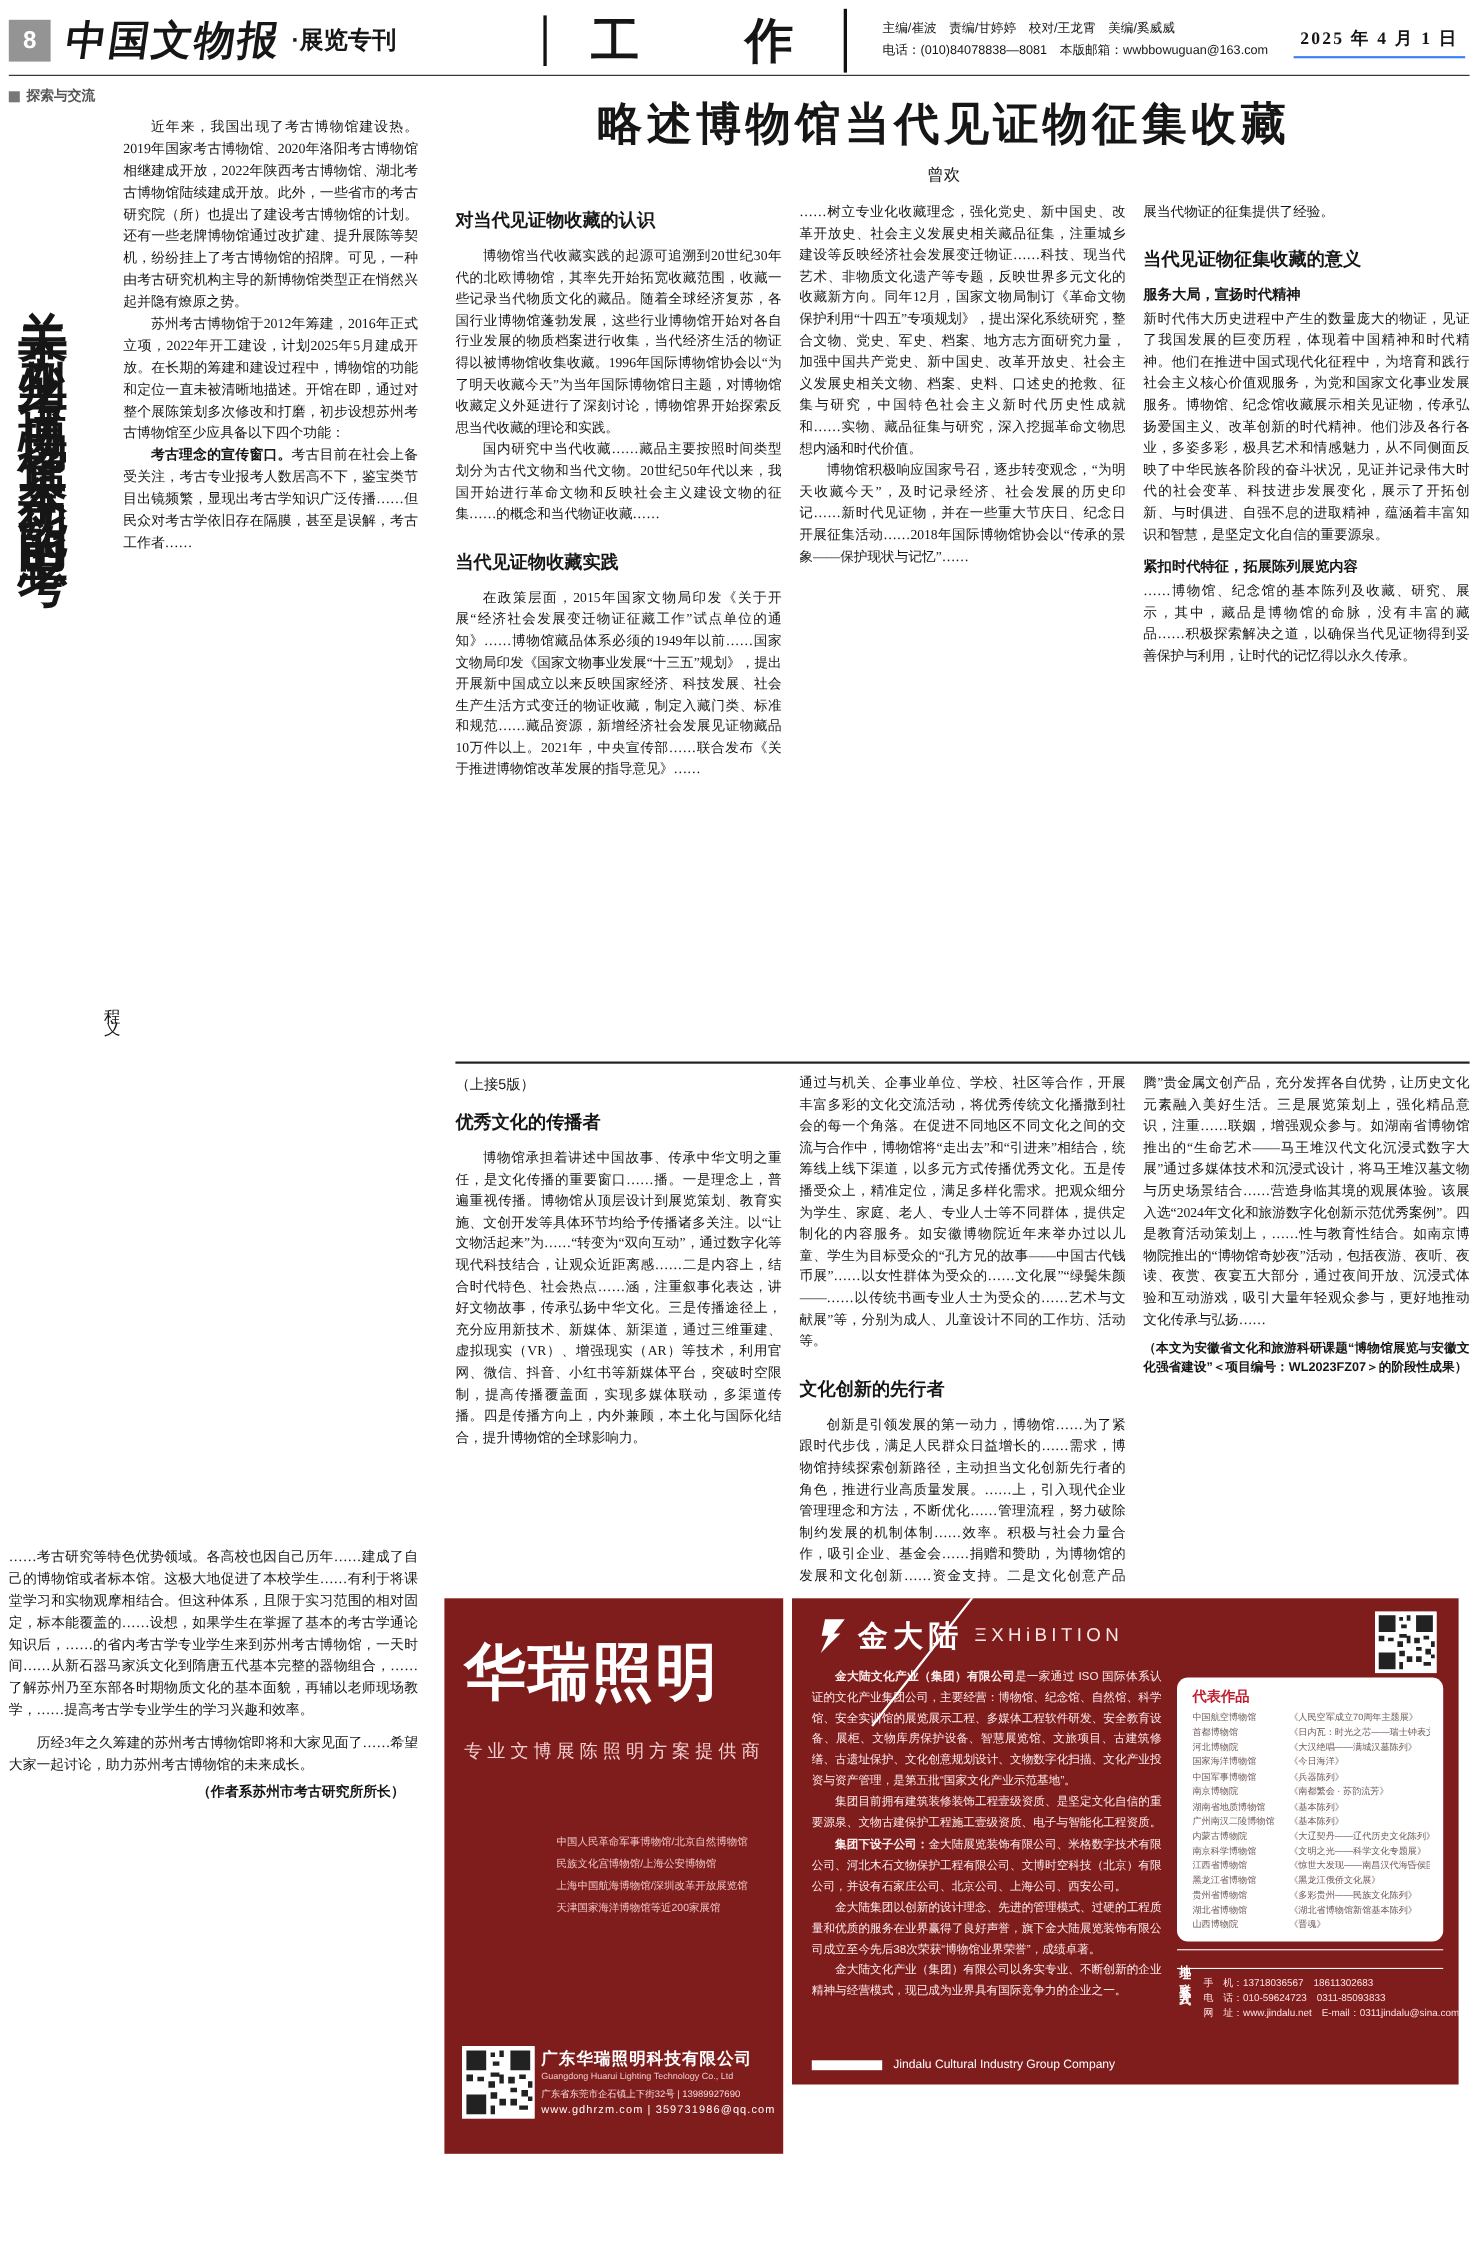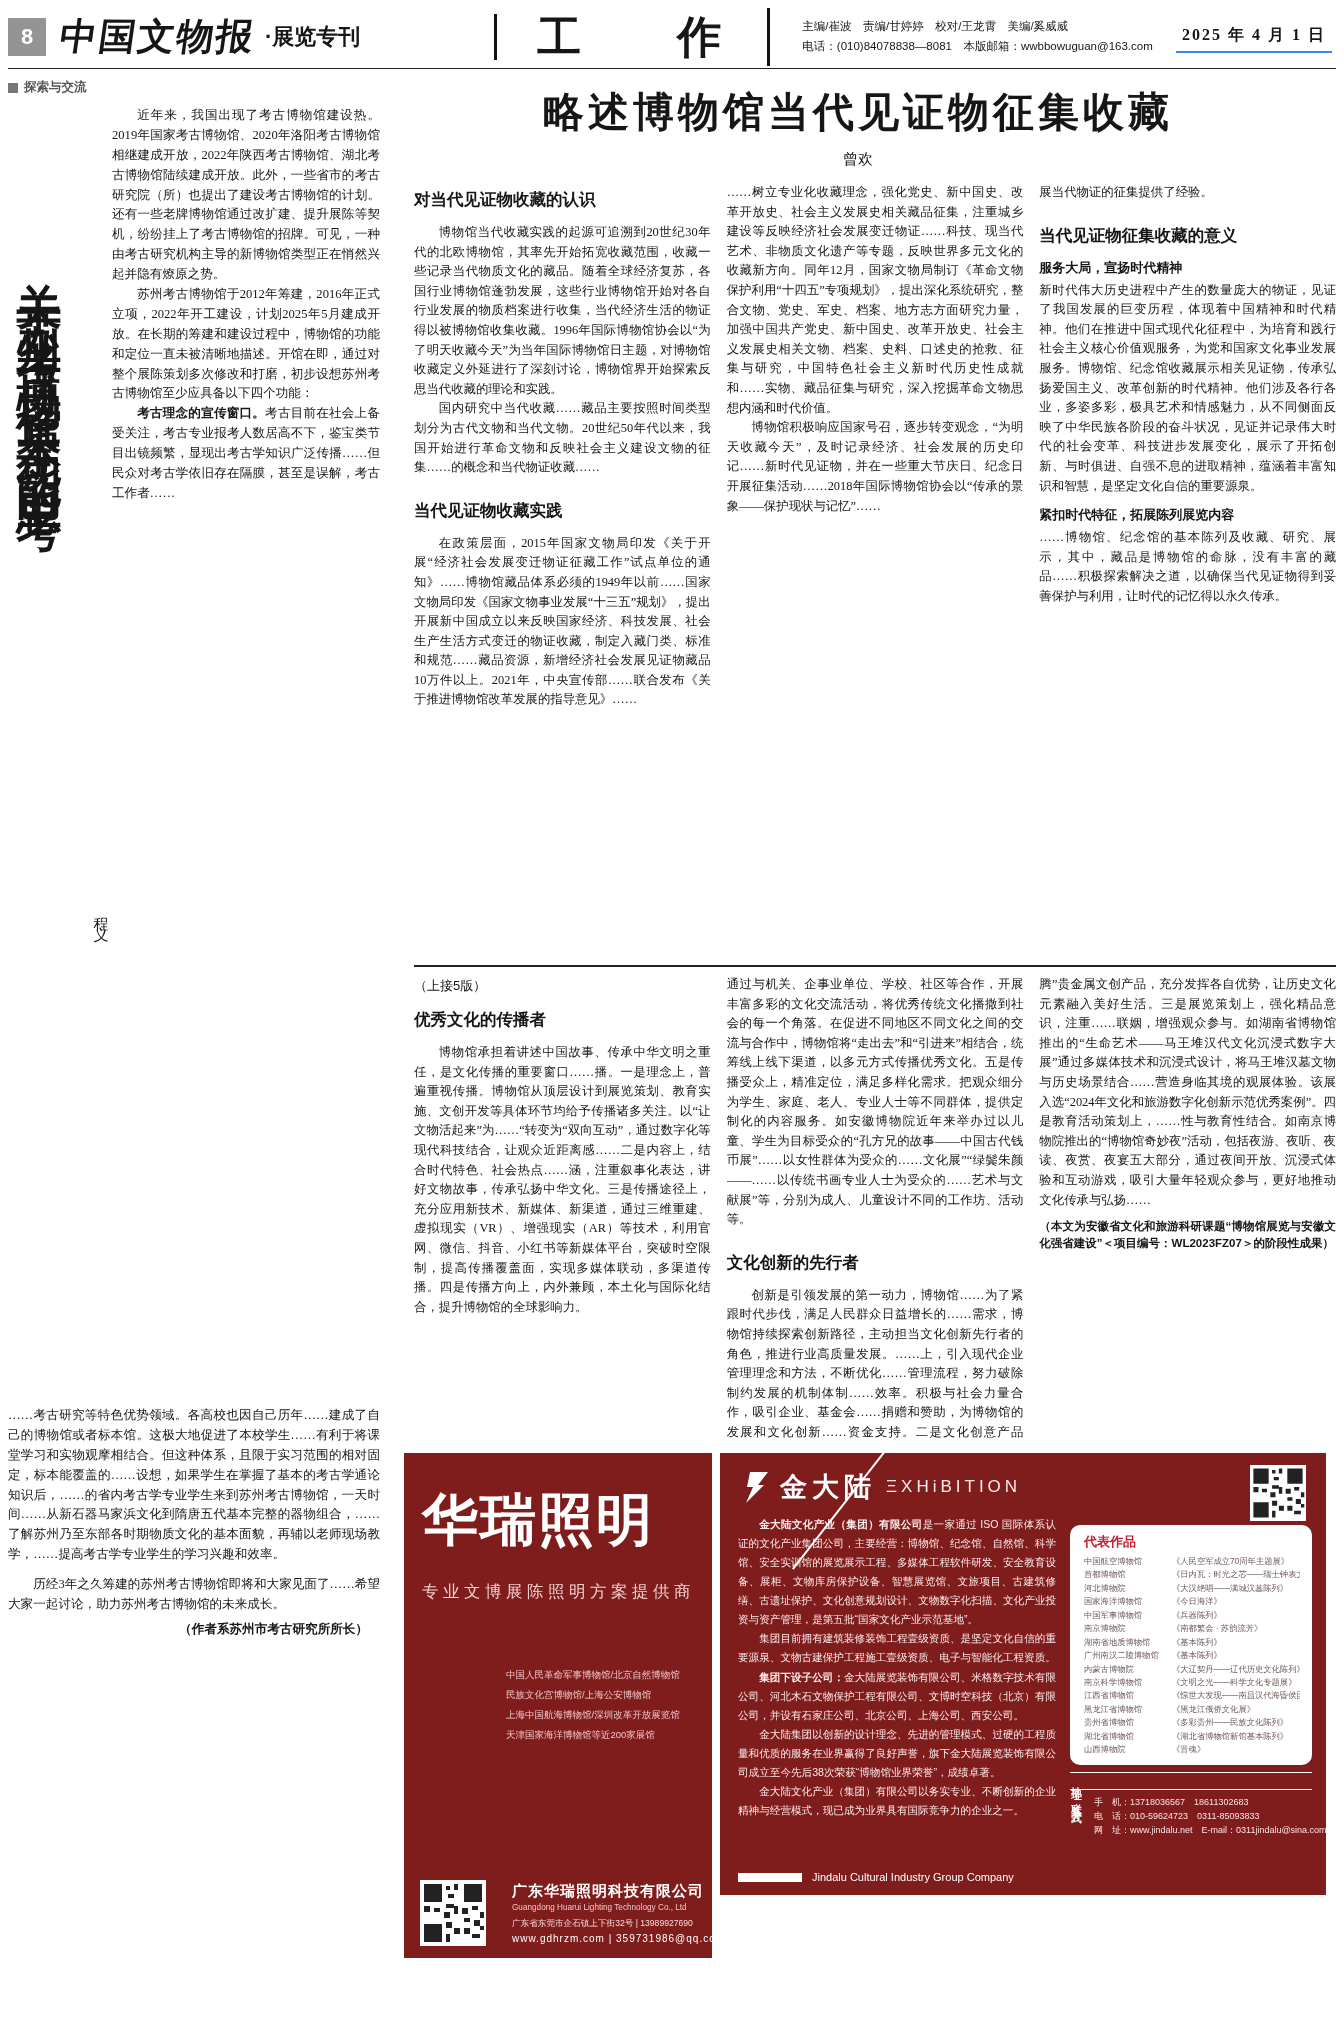--- a/index.html
+++ b/index.html
@@ -61,21 +61,21 @@
 
   
   .ads-row{display:flex;gap:8px;margin:12px 0 0 24px;}
   .ad{background:#7f1d1d;color:#fff;font-family:"Liberation Sans",sans-serif;}
   .ad-huarui{width:308px;height:505px;flex:none;position:relative;padding:26px 18px;box-sizing:border-box;}
   .hr-top{display:flex;justify-content:space-between;align-items:flex-end;}
   .hr-en{font-size:12px;letter-spacing:7px;color:#fbe9e9;}
   .hr-brand{font-size:56px;font-weight:900;letter-spacing:2px;margin-top:4px;white-space:nowrap;}
   .hr-tagline{margin-top:22px;font-size:16.5px;letter-spacing:4.5px;color:#f3cfcf;white-space:nowrap;}
   .hr-clients{margin-top:62px;padding-left:84px;font-size:9.5px;line-height:2.1;color:#f0c6c6;}
-  .hr-bottom{position:absolute;left:16px;right:12px;bottom:12px;display:flex;gap:26px;align-items:center;}
+  .hr-bottom{position:absolute;left:16px;right:12px;bottom:32px;display:flex;gap:6px;align-items:center;}
   .qr{background:#fff;flex:none;}
   .hr-co{font-size:15px;font-weight:700;letter-spacing:1px;white-space:nowrap;}
   .hr-co-en{font-size:8.2px;color:#f0c6c6;margin-top:2px;white-space:nowrap;}
   .hr-addr{font-size:8.6px;color:#f6dcdc;margin-top:6px;white-space:nowrap;}
   .hr-web{font-size:10px;color:#fff;margin-top:3px;letter-spacing:1px;white-space:nowrap;}
 
   .ad-jindalu{width:606px;height:442px;flex:none;position:relative;padding:14px 14px 12px 18px;box-sizing:border-box;overflow:hidden;}
   .jd-diag{position:absolute;left:118px;top:-18px;width:2px;height:150px;background:#fff;transform:rotate(38deg);}
   .jd-main{display:flex;gap:14px;height:100%;}
   .jd-left{width:318px;flex:none;display:flex;flex-direction:column;}

